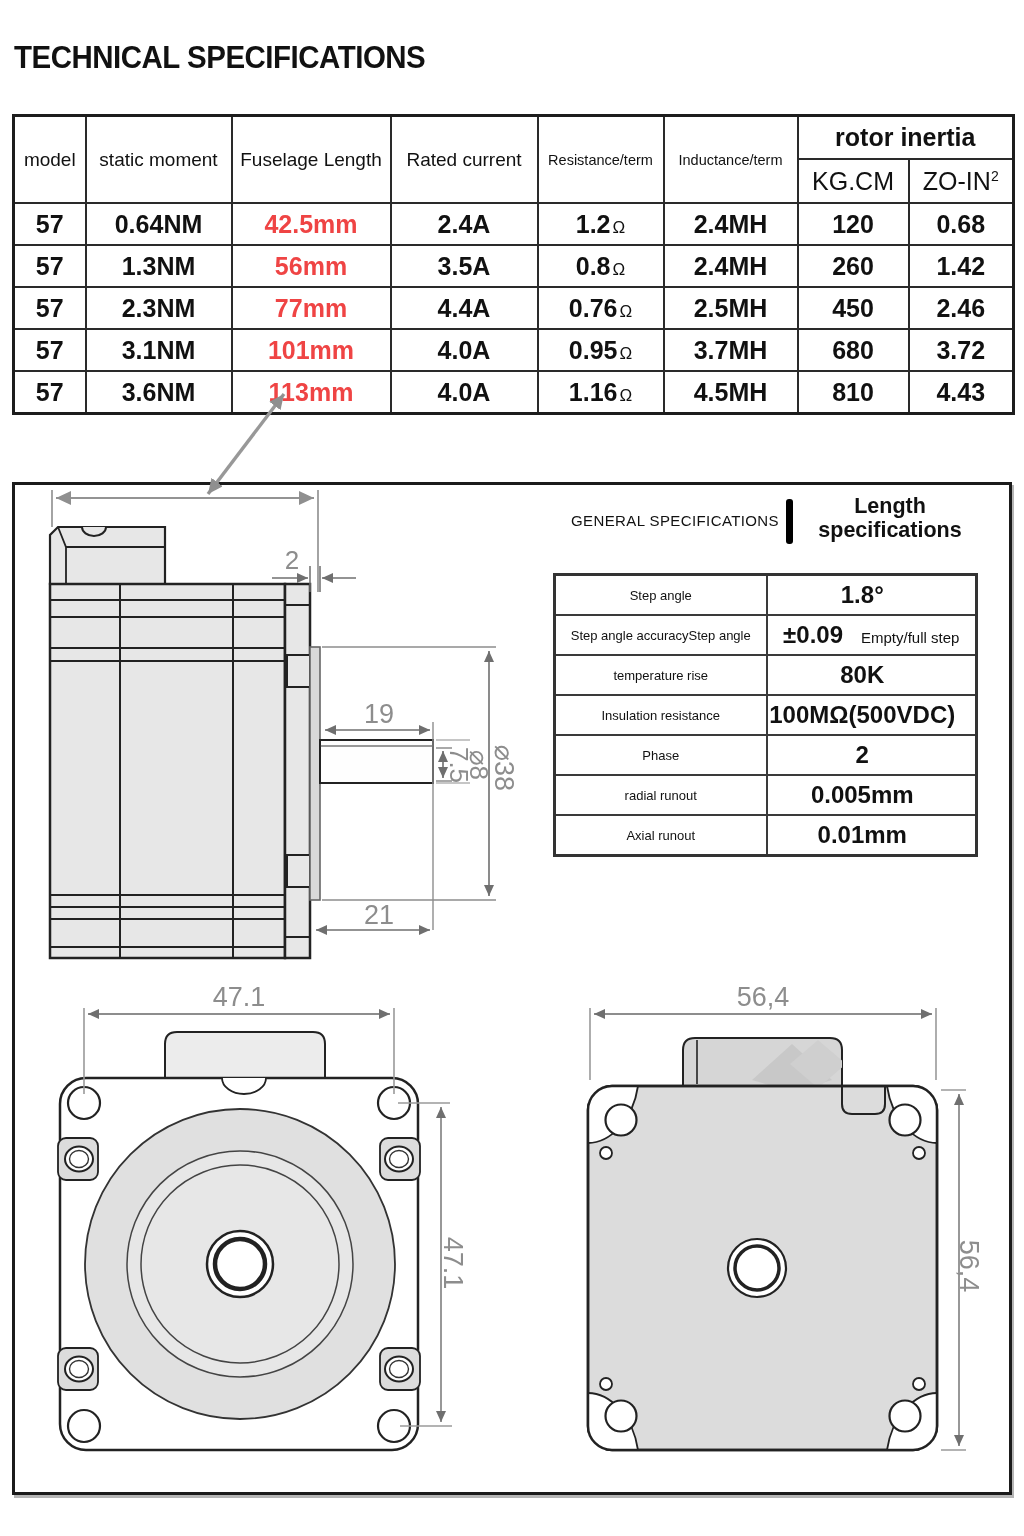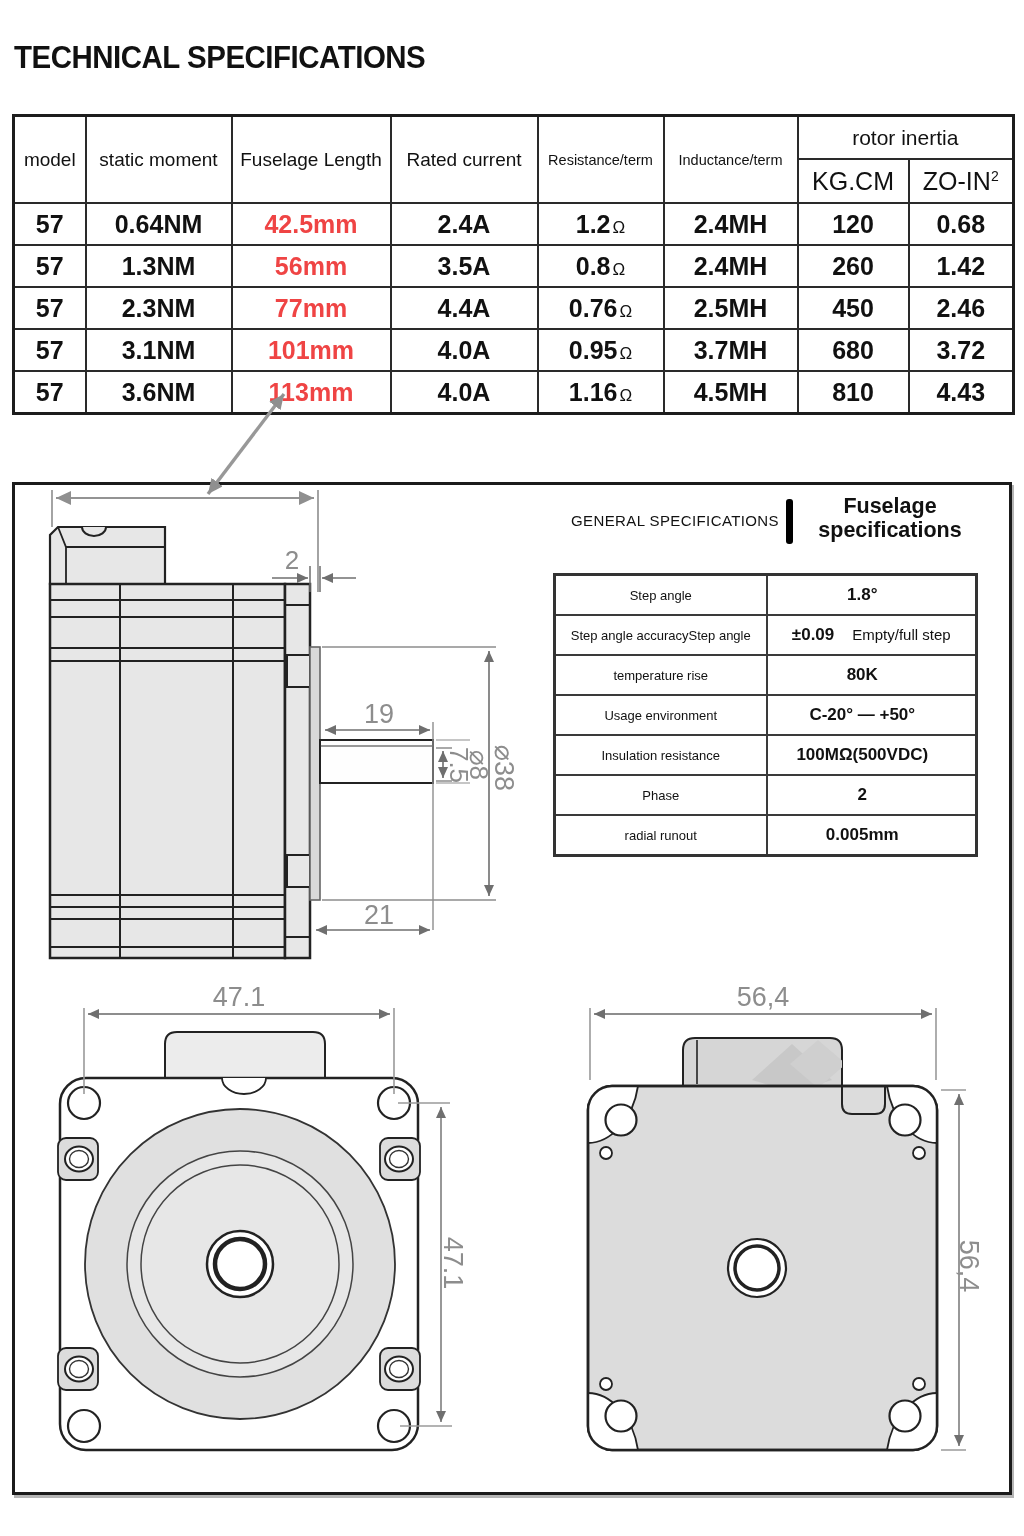--- a/index.html
+++ b/index.html
@@ -13,42 +13,42 @@
   
   table.spec{position:absolute;left:12px;top:114px;width:1000px;border-collapse:collapse;
              table-layout:fixed;background:#fff;border:3px solid #1d1d1d;}
   table.spec th,table.spec td{border:2px solid #2a2a2a;text-align:center;vertical-align:middle;
              padding:0;overflow:hidden;white-space:nowrap;}
   table.spec thead tr.t1 th{height:41px;}
   table.spec thead tr.t2 th{height:42px;}
   table.spec tbody td{height:40px;}
   .h-md{font-size:19px;font-weight:400;}
   .h-sm{font-size:14.5px;font-weight:400;}
-  .h-ri{font-size:21px;font-weight:400;}
+  .h-ri{font-size:25px;font-weight:700;}
   .h-unit{font-size:25px;font-weight:400;border-radius:22px;}
   .h-unit sup{font-size:14px;}
   td.v{font-size:25px;font-weight:700;}
   td.v.gray{color:#ef4444;}
   .ohm{font-size:17px;font-weight:400;margin-left:2px;}
 
   
   .panel{position:absolute;left:12px;top:482px;width:994px;height:1007px;
          border:3px solid #1b1b1b;box-shadow:2px 3px 0 rgba(90,90,90,.45);background:#fff;}
   svg.draw{position:absolute;left:0;top:0;width:1024px;height:1536px;pointer-events:none;}
 
   
   .gsh{position:absolute;left:571px;top:512px;font-size:15px;letter-spacing:.4px;white-space:nowrap;}
   .gsbar{position:absolute;left:786px;top:499px;width:7px;height:45px;background:#000;border-radius:3px;}
   .gsbig{position:absolute;left:800px;top:494px;width:180px;font-size:21.5px;font-weight:700;
          text-align:center;line-height:1.12;}
   table.gs{position:absolute;left:553px;top:573px;width:422px;border-collapse:collapse;
            table-layout:fixed;background:#fff;border:3px solid #333;}
   table.gs td{border:2px solid #3a3a3a;height:38px;text-align:center;vertical-align:middle;padding:0;}
   td.lbl{font-size:13px;}
-  .vmain{font-size:17px;font-weight:700;margin-top:38px;}
+  .vmain{font-size:24px;font-weight:700;margin-top:38px;}
   .vsuf{font-size:15px;font-weight:400;margin-left:18px;}
 
   
   .dim{position:absolute;color:#8d8d8d;font-size:27px;white-space:nowrap;
        transform:translate(-50%,-50%);z-index:5;}
   .dim.rot{transform:translate(-50%,-50%) rotate(90deg);}
   .dim.sm{font-size:26px;}
 </style>
 </head>
 <body>
@@ -294,21 +294,21 @@
   <span class="dim rot" style="left:504px;top:768px;">⌀38</span>
   <span class="dim" style="left:379px;top:915px;">21</span>
   <span class="dim" style="left:239px;top:997px;">47.1</span>
   <span class="dim rot" style="left:452px;top:1263px;">47.1</span>
   <span class="dim" style="left:763px;top:997px;">56,4</span>
   <span class="dim rot" style="left:968px;top:1266px;">56,4</span>
 
   <div class="gsh">GENERAL SPECIFICATIONS</div>
   <div class="gsbar"></div>
   <div class="gsbig">
-    <div>Fuselage</div>
+    <div>Length</div>
     <div>specifications</div>
   </div>
 
   <table class="gs">
     <colgroup>
         <col style="width:212px">
         <col style="width:210px">
       </colgroup>
     <tbody>
       <tr>
@@ -317,31 +317,31 @@
       </tr>
       <tr>
         <td class="lbl">Step angle accuracyStep angle</td>
         <td><span class="vmain">±0.09</span><span class="vsuf">Empty/full step</span></td>
       </tr>
       <tr>
         <td class="lbl">temperature rise</td>
         <td><span class="vmain">80K</span><span class="vsuf"></span></td>
       </tr>
       <tr>
-        <td class="lbl">Usage environment</td>
-        <td><span class="vmain">C-20° — +50°</span><span class="vsuf"></span></td>
-      </tr>
-      <tr>
         <td class="lbl">Insulation resistance</td>
         <td><span class="vmain">100MΩ(500VDC)</span><span class="vsuf"></span></td>
       </tr>
       <tr>
         <td class="lbl">Phase</td>
         <td><span class="vmain">2</span><span class="vsuf"></span></td>
       </tr>
       <tr>
         <td class="lbl">radial runout</td>
         <td><span class="vmain">0.005mm</span><span class="vsuf"></span></td>
       </tr>
+      <tr>
+        <td class="lbl">Axial runout</td>
+        <td><span class="vmain">0.01mm</span><span class="vsuf"></span></td>
+      </tr>
     </tbody>
   </table>
 
 </div>
 
 </body></html>

